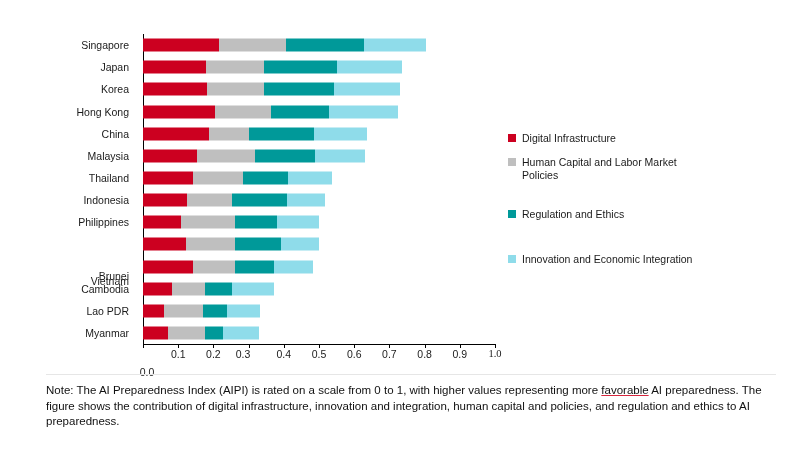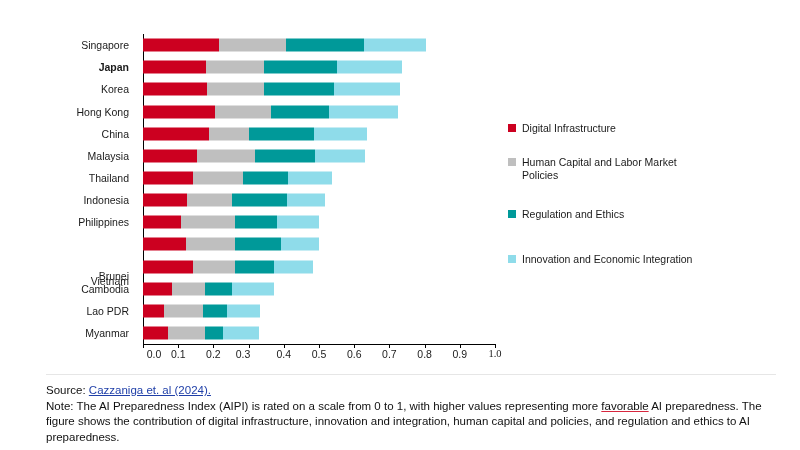--- a/index.html
+++ b/index.html
@@ -151,21 +151,21 @@
   }
 </style>
 </head>
 <body>
 
 <div id="root">
 
 
   <div class="cat-labels">
       <div class="cat-label" style="top: 11.0714px;">Singapore</div>
-      <div class="cat-label" style="top: 33.2143px; font-weight: bold;">Japan</div>
+      <div class="cat-label" style="top: 33.2143px;">Japan</div>
       <div class="cat-label" style="top: 55.3571px;">Korea</div>
       <div class="cat-label" style="top: 77.5px;">Hong Kong</div>
       <div class="cat-label" style="top: 99.6429px;">China</div>
       <div class="cat-label" style="top: 121.786px;">Malaysia</div>
       <div class="cat-label" style="top: 143.929px;">Thailand</div>
       <div class="cat-label" style="top: 166.071px;">Indonesia</div>
       <div class="cat-label" style="top: 188.214px;">Philippines</div>
       <div class="cat-label" style="top: 210.357px; margin-top: 32px;">Brunei</div>
       <div class="cat-label" style="top: 247px;">Vietnam</div>
       <div class="cat-label" style="top: 254.643px;">Cambodia</div>
@@ -267,59 +267,55 @@
       </div>
       <div class="bar-row" style="top: 298.929px; width: 352px;">
         <div class="seg" style="left: 0px; width: 24.64px; background: rgb(204, 0, 32);"></div>
         <div class="seg" style="left: 24.64px; width: 36.96px; background: rgb(191, 191, 191);"></div>
         <div class="seg" style="left: 61.6px; width: 18.304px; background: rgb(0, 153, 153);"></div>
         <div class="seg" style="left: 79.904px; width: 35.904px; background: rgb(143, 220, 234);"></div>
       </div>
     </div>
 
   <div class="xticks">
-      <div class="xtick" style="left: 11px;">0.0</div>
+      <div class="xtick" style="left: 4px; margin-top: 18px;">0.0</div>
       <div class="xtick" style="left: 35.2px;">0.1</div>
       <div class="xtick" style="left: 70.4px;">0.2</div>
       <div class="xtick" style="left: 100px;">0.3</div>
       <div class="xtick" style="left: 140.8px;">0.4</div>
       <div class="xtick" style="left: 176px;">0.5</div>
       <div class="xtick" style="left: 211.2px;">0.6</div>
       <div class="xtick" style="left: 246.4px;">0.7</div>
       <div class="xtick" style="left: 281.6px;">0.8</div>
       <div class="xtick" style="left: 316.8px;">0.9</div>
       <div class="xtick" style="left: 352px; font-family: Liberation Serif, serif;">1.0</div>
     </div>
 
   <div id="legend">
-      <div class="legend-item" style="top: 14px;">
+      <div class="legend-item" style="top: 24px;">
         <span class="legend-swatch" style="background: rgb(204, 0, 32);"></span>
         <span class="legend-text">Digital Infrastructure</span>
       </div>
       <div class="legend-item" style="top: 48px;">
         <span class="legend-swatch" style="background: rgb(191, 191, 191);"></span>
         <span class="legend-text">Human Capital and Labor Market Policies</span>
       </div>
       <div class="legend-item" style="top: 100px;">
         <span class="legend-swatch" style="background: rgb(0, 153, 153);"></span>
         <span class="legend-text">Regulation and Ethics</span>
       </div>
       <div class="legend-item" style="top: 145px;">
         <span class="legend-swatch" style="background: rgb(143, 220, 234);"></span>
         <span class="legend-text">Innovation and Economic Integration</span>
       </div>
     </div>
 
   <div class="divider"></div>
 
   <div id="notes">
-    <div class="src-line">
-      <span>Source:</span>
-      <span class="src-link">Cazzaniga et. al (2024).</span>
-    </div>
     <div class="note-block">
       <span>Note:</span>
       <span>The AI Preparedness Index (AIPI) is rated on a scale from 0 to 1, with higher values representing more</span>
       <span class="u-red">favorable</span>
       <span>AI preparedness. The figure shows the contribution of digital infrastructure, innovation and integration, human capital and policies, and regulation and ethics to AI preparedness.</span>
     </div>
   </div>
 
 </div>
 

